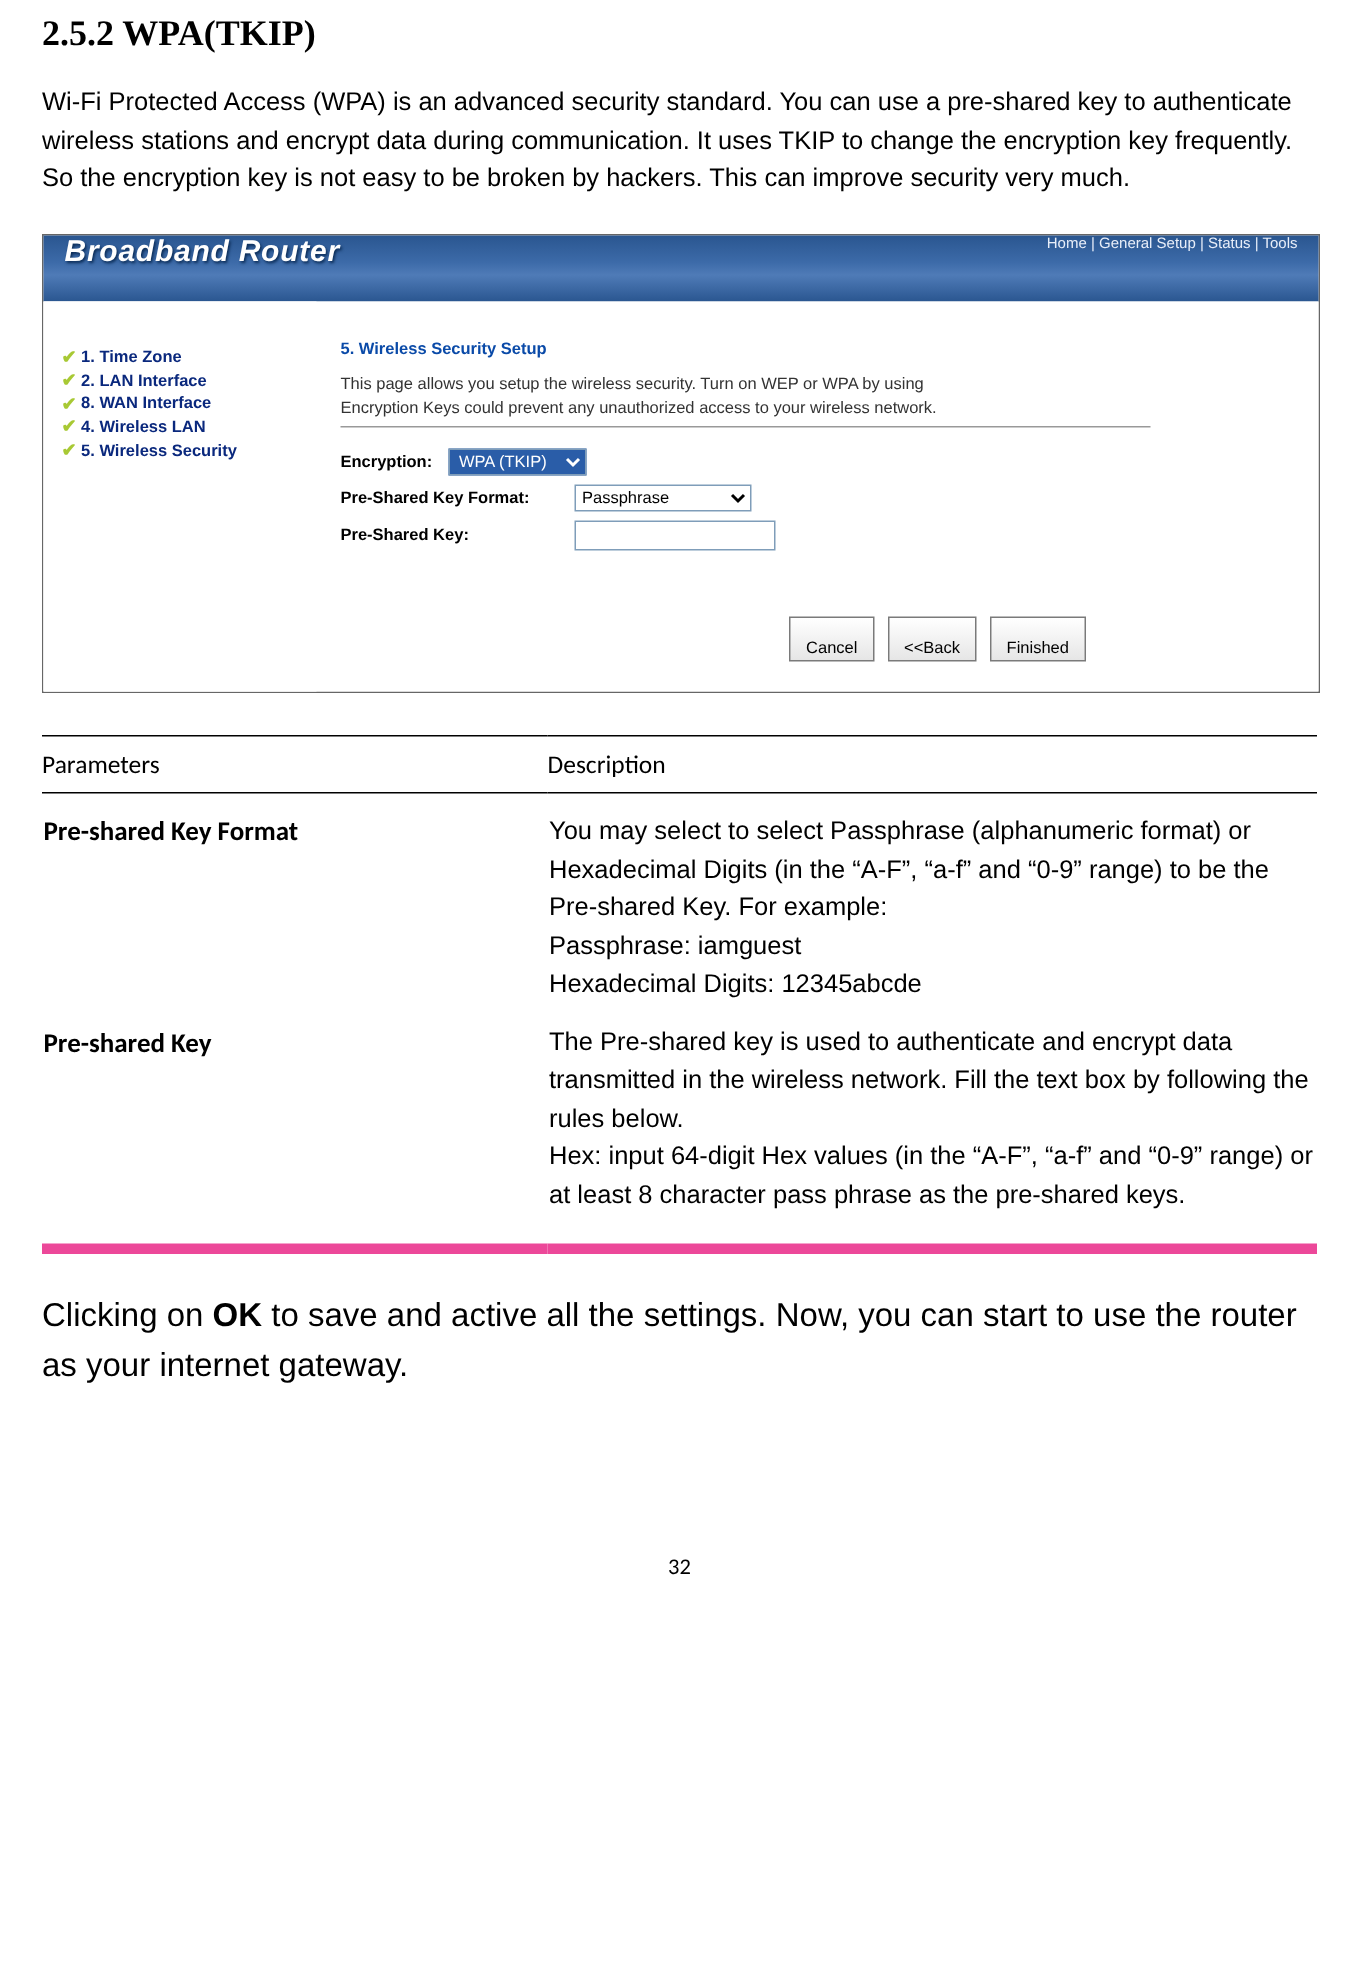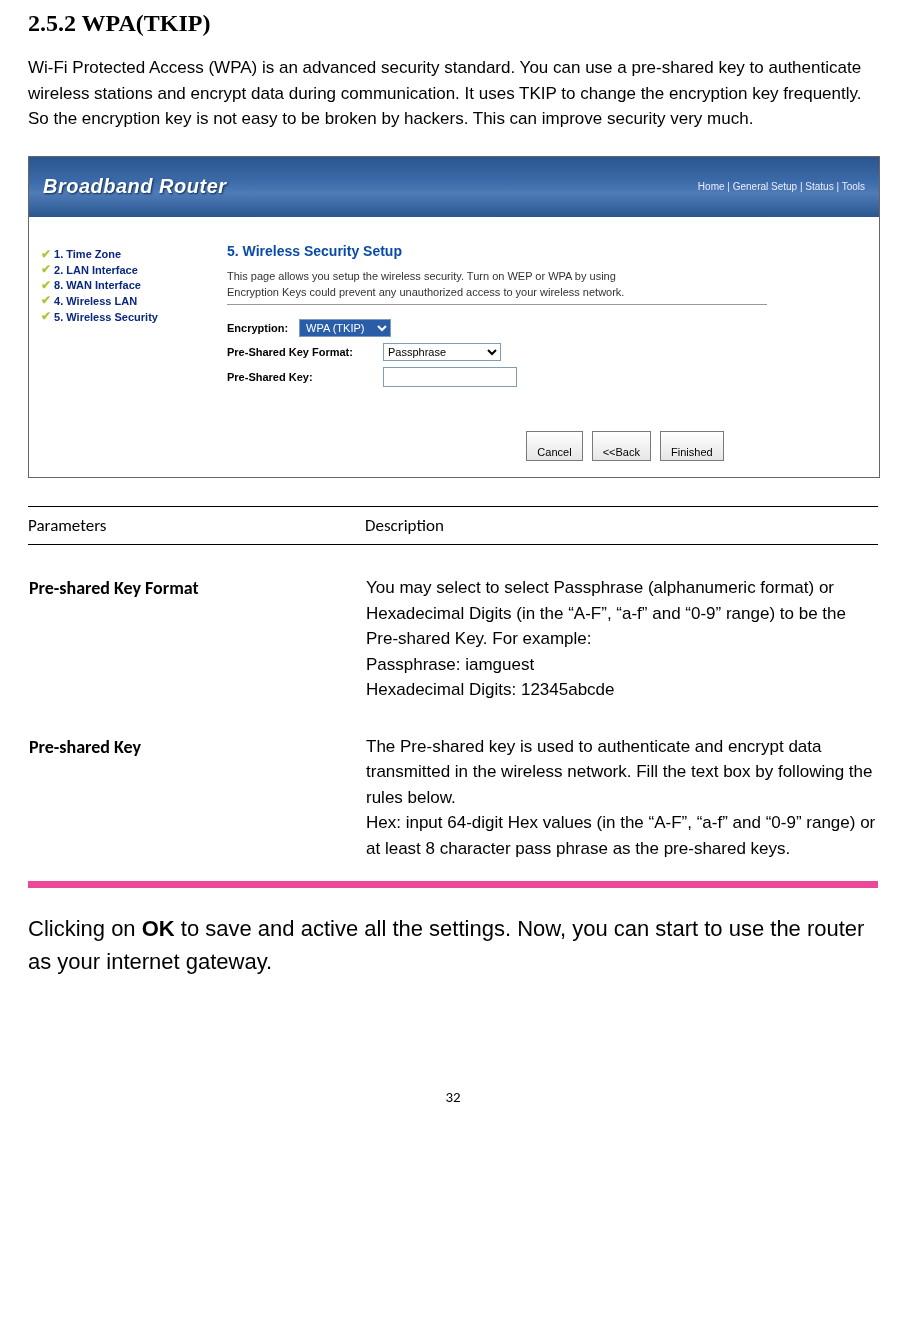--- a/index.html
+++ b/index.html
@@ -29,24 +29,23 @@
 
   
   .router-shot {
     border: 1px solid #666;
     width: 850px;
     margin-bottom: 28px;
     font-size: 11px;
     color: #000;
   }
   .router-header {
-    height: 60px;
+    height: 44px;
     background: linear-gradient(#2a5690, #3c6aa8 40%, #4f7bb7 60%, #2a5690);
     display: flex;
-    align-items: center;
     justify-content: space-between;
     padding: 0 14px;
   }
   .router-brand {
     color: #fff;
     font-style: italic;
     font-weight: bold;
     font-size: 20px;
     text-shadow: 1px 1px 2px #0a2b55;
     letter-spacing: 0.5px;
@@ -83,21 +82,21 @@
     font-weight: bold;
   }
   .router-main {
     flex: 1;
     padding: 26px 26px 14px 16px;
     box-sizing: border-box;
   }
   .router-h {
     color: #0a4aa8;
     font-weight: bold;
-    font-size: 14px;
+    font-size: 11px;
     margin-bottom: 10px;
   }
   .router-desc {
     font-size: 11px;
     color: #333;
     line-height: 1.35;
     margin-bottom: 2px;
   }
   .router-hr {
     border: none;
@@ -156,21 +155,21 @@
     margin-bottom: 24px;
   }
   .params tr.head td {
     border-top: 1px solid #000;
     border-bottom: 1px solid #000;
     padding: 6px 0;
     font-size: 17px;
   }
   .params td {
     vertical-align: top;
-    padding-top: 30px;
+    padding-top: 12px;
     font-size: 17px;
     line-height: 1.5;
   }
   .params td.pcol { width: 335px; font-weight: bold; font-family: Calibri, Arial, sans-serif; font-size:18px;}
   .params td.head-p { font-family: Calibri, Arial, sans-serif; font-size: 18px;}
   .params td.head-d { font-family: Calibri, Arial, sans-serif; font-size: 18px;}
   .params tr.lastspacer td { border-bottom: 7px solid #ec4899; padding-bottom: 20px; }
 
   .closing {
     font-size: 22px;

